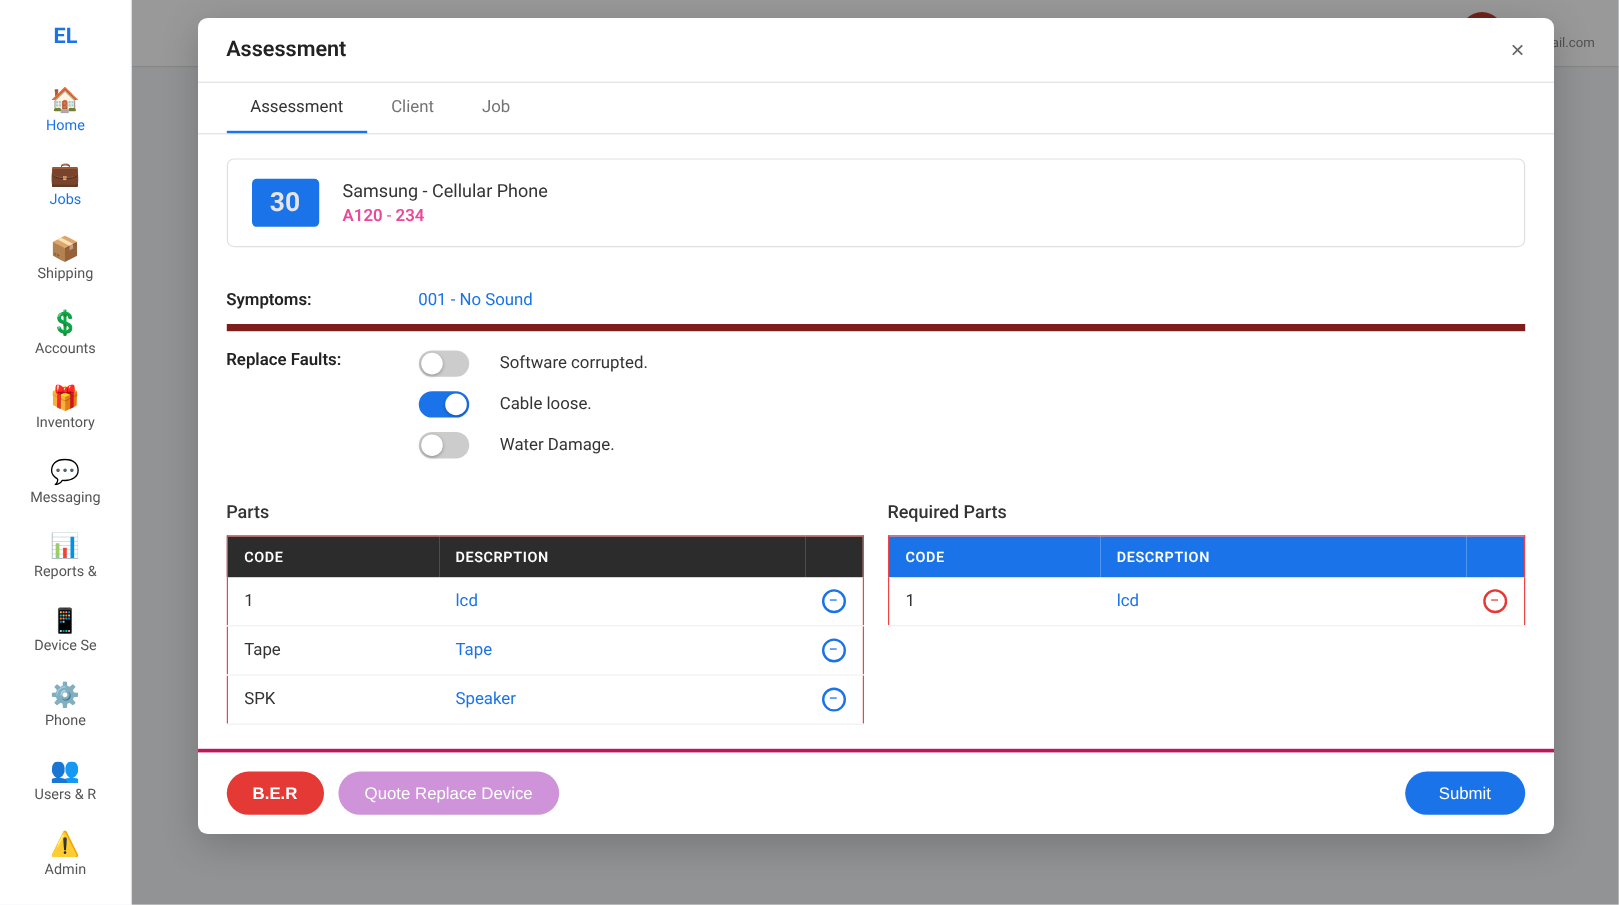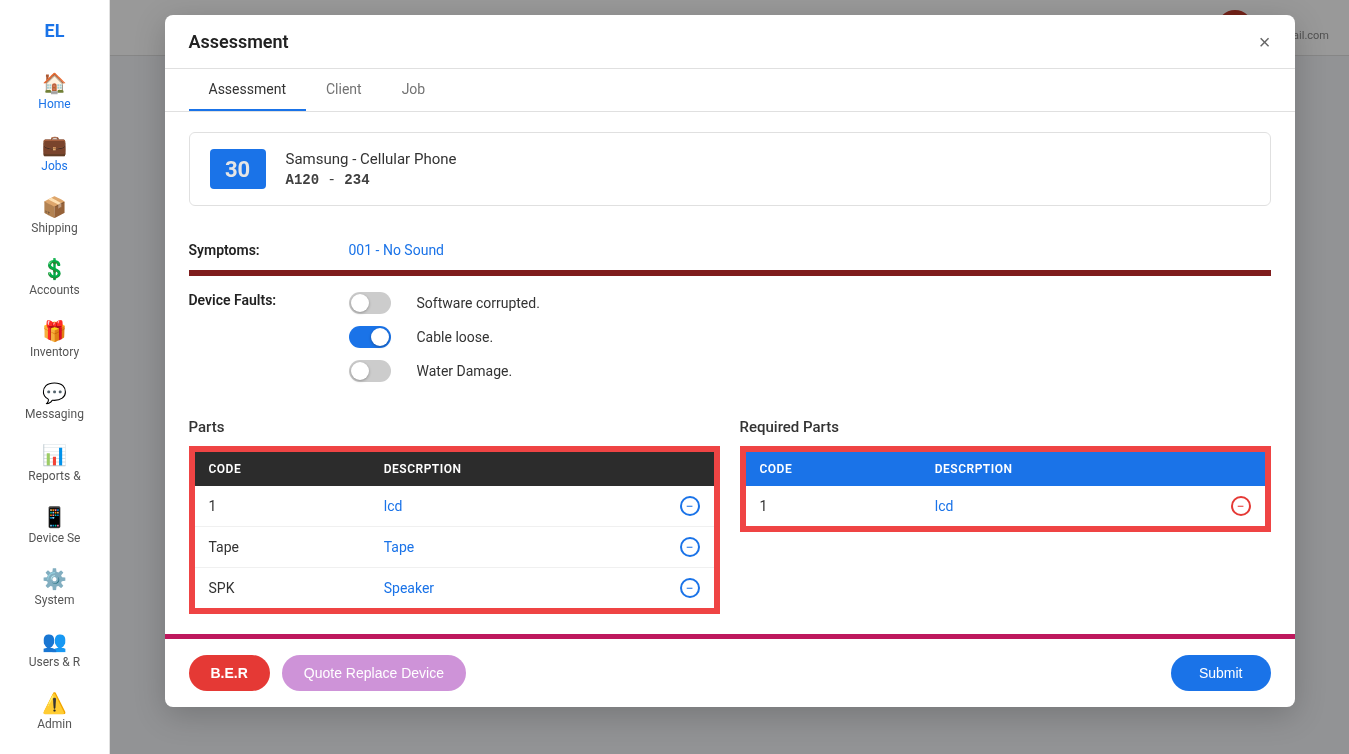--- a/index.html
+++ b/index.html
@@ -194,22 +194,21 @@
       display: flex;
       flex-direction: column;
       gap: 4px;
     }
     .device-name {
       font-size: 15px;
       color: #333;
     }
     .device-code {
       font-size: 14px;
-      color: #404040;
-      font-family: Liberation Mono, monospace;
+      color: #ec4899;
     }
     .device-code span {
       font-weight: 600;
     }
 
     
     .info-row {
       display: flex;
       align-items: flex-start;
       padding: 12px 0;
@@ -298,21 +297,21 @@
     }
     .parts-title {
       font-size: 15px;
       font-weight: 500;
       color: #333;
       margin-bottom: 10px;
     }
     .parts-table {
       width: 100%;
       border-collapse: collapse;
-      border: 6px solid #ef4444;
+      border: 1px solid #ef4444;
     }
     .parts-table th {
       padding: 10px 14px;
       text-align: left;
       font-size: 12px;
       font-weight: 600;
       text-transform: uppercase;
       letter-spacing: 0.5px;
     }
     .parts-table.dark-header th {
@@ -353,21 +352,21 @@
       border-color: #e53935;
       color: #e53935;
     }
 
     
     .modal-footer {
       display: flex;
       align-items: center;
       justify-content: space-between;
       padding: 16px 24px;
-      border-top: 5px solid #be185d;
+      border-top: 3px solid #be185d;
     }
     .footer-left {
       display: flex;
       gap: 12px;
     }
     .btn-ber {
       background: #e53935;
       color: white;
       border: none;
       border-radius: 20px;
@@ -433,21 +432,21 @@
     <div class="sidebar-item">
       <span class="sidebar-icon">📊</span>
       <span>Reports &amp;</span>
     </div>
     <div class="sidebar-item">
       <span class="sidebar-icon">📱</span>
       <span>Device Se</span>
     </div>
     <div class="sidebar-item">
       <span class="sidebar-icon">⚙️</span>
-      <span>System</span>
+      <span>Phone</span>
     </div>
     <div class="sidebar-item">
       <span class="sidebar-icon">👥</span>
       <span>Users &amp; R</span>
     </div>
     <div class="sidebar-item">
       <span class="sidebar-icon">⚠️</span>
       <span>Admin</span>
     </div>
   </div>
@@ -497,21 +496,21 @@
             </div>
           </div>
         </div>
 
         <div class="info-row">
           <div class="info-label">Symptoms:</div>
           <div class="info-value">001 - No Sound</div>
         </div>
 
         <div class="faults-section">
-          <div class="faults-label">Device Faults:</div>
+          <div class="faults-label">Replace Faults:</div>
           <div class="faults-list">
 
             <div class="fault-item">
               <div class="toggle">
                 <div class="toggle-track off">
                   <div class="toggle-thumb"></div>
                 </div>
               </div>
               <span>Software corrupted.</span>
             </div>

